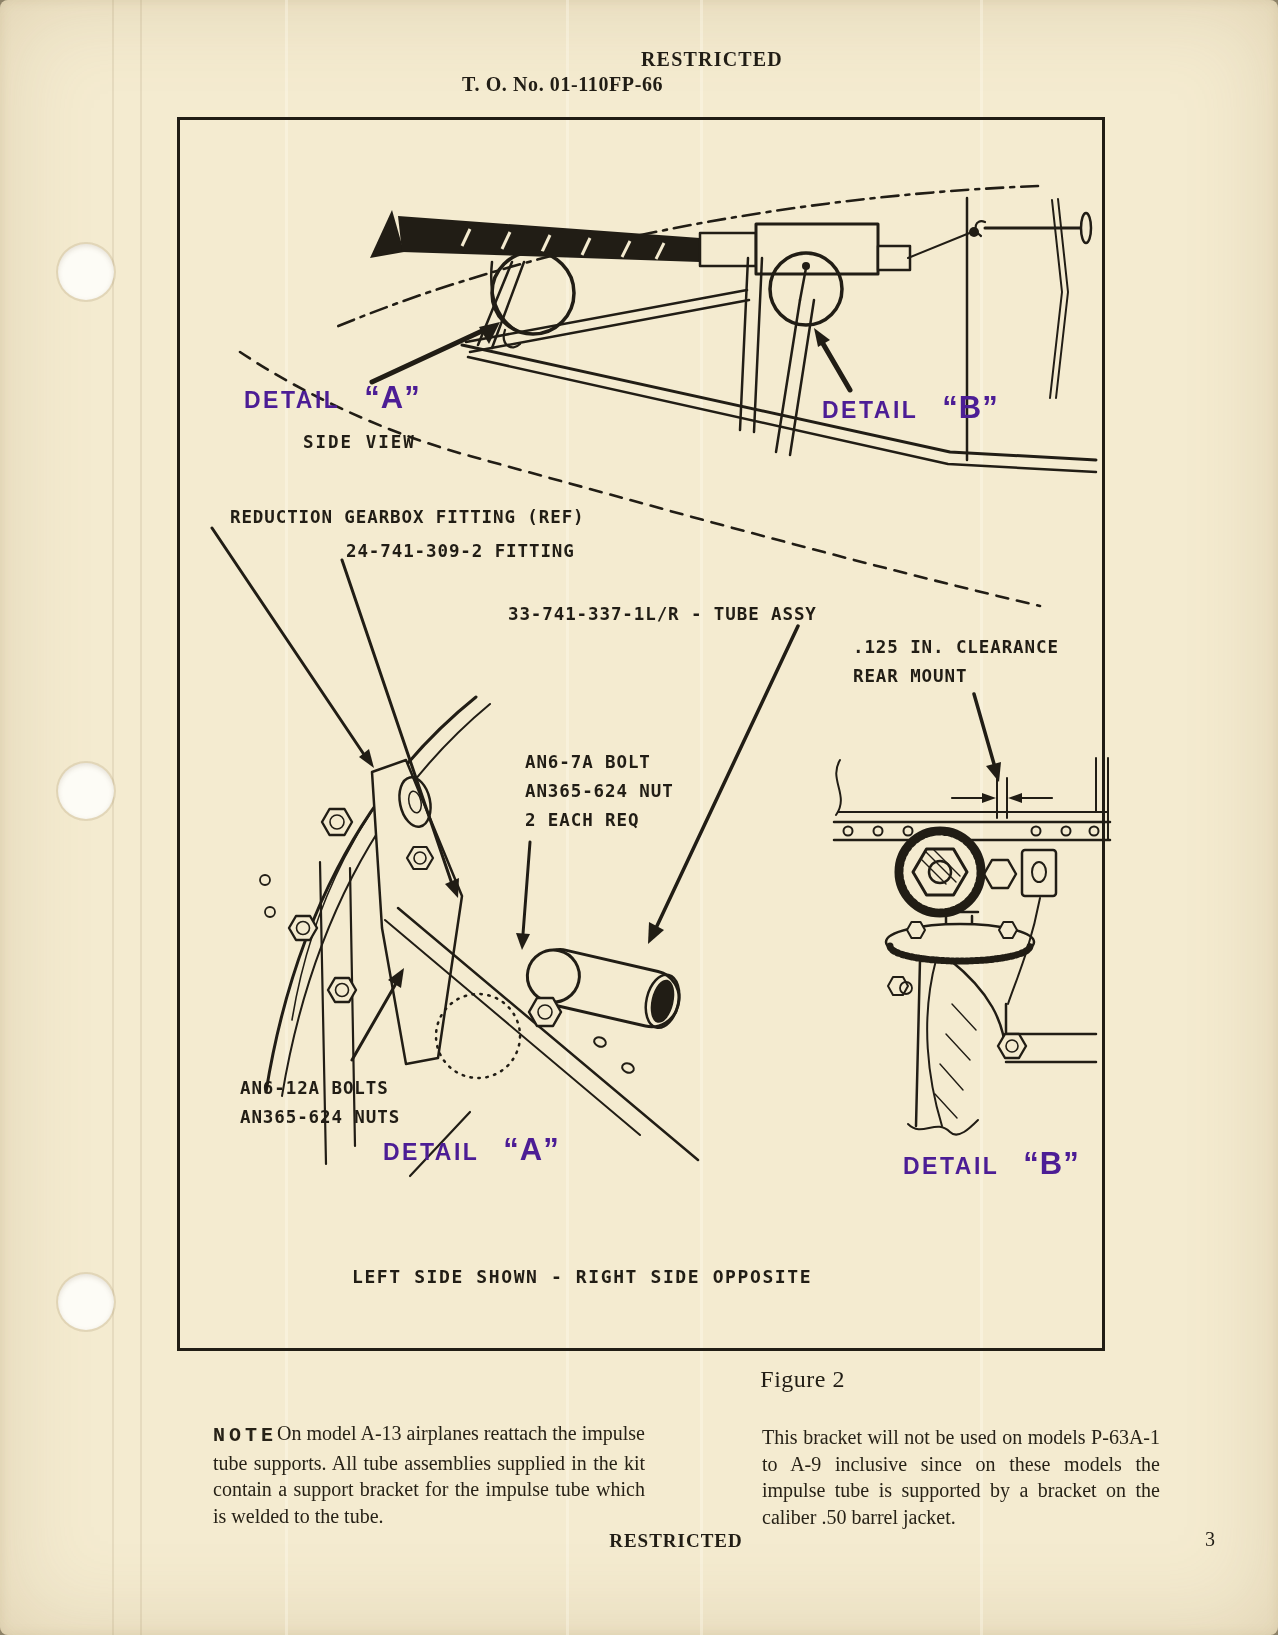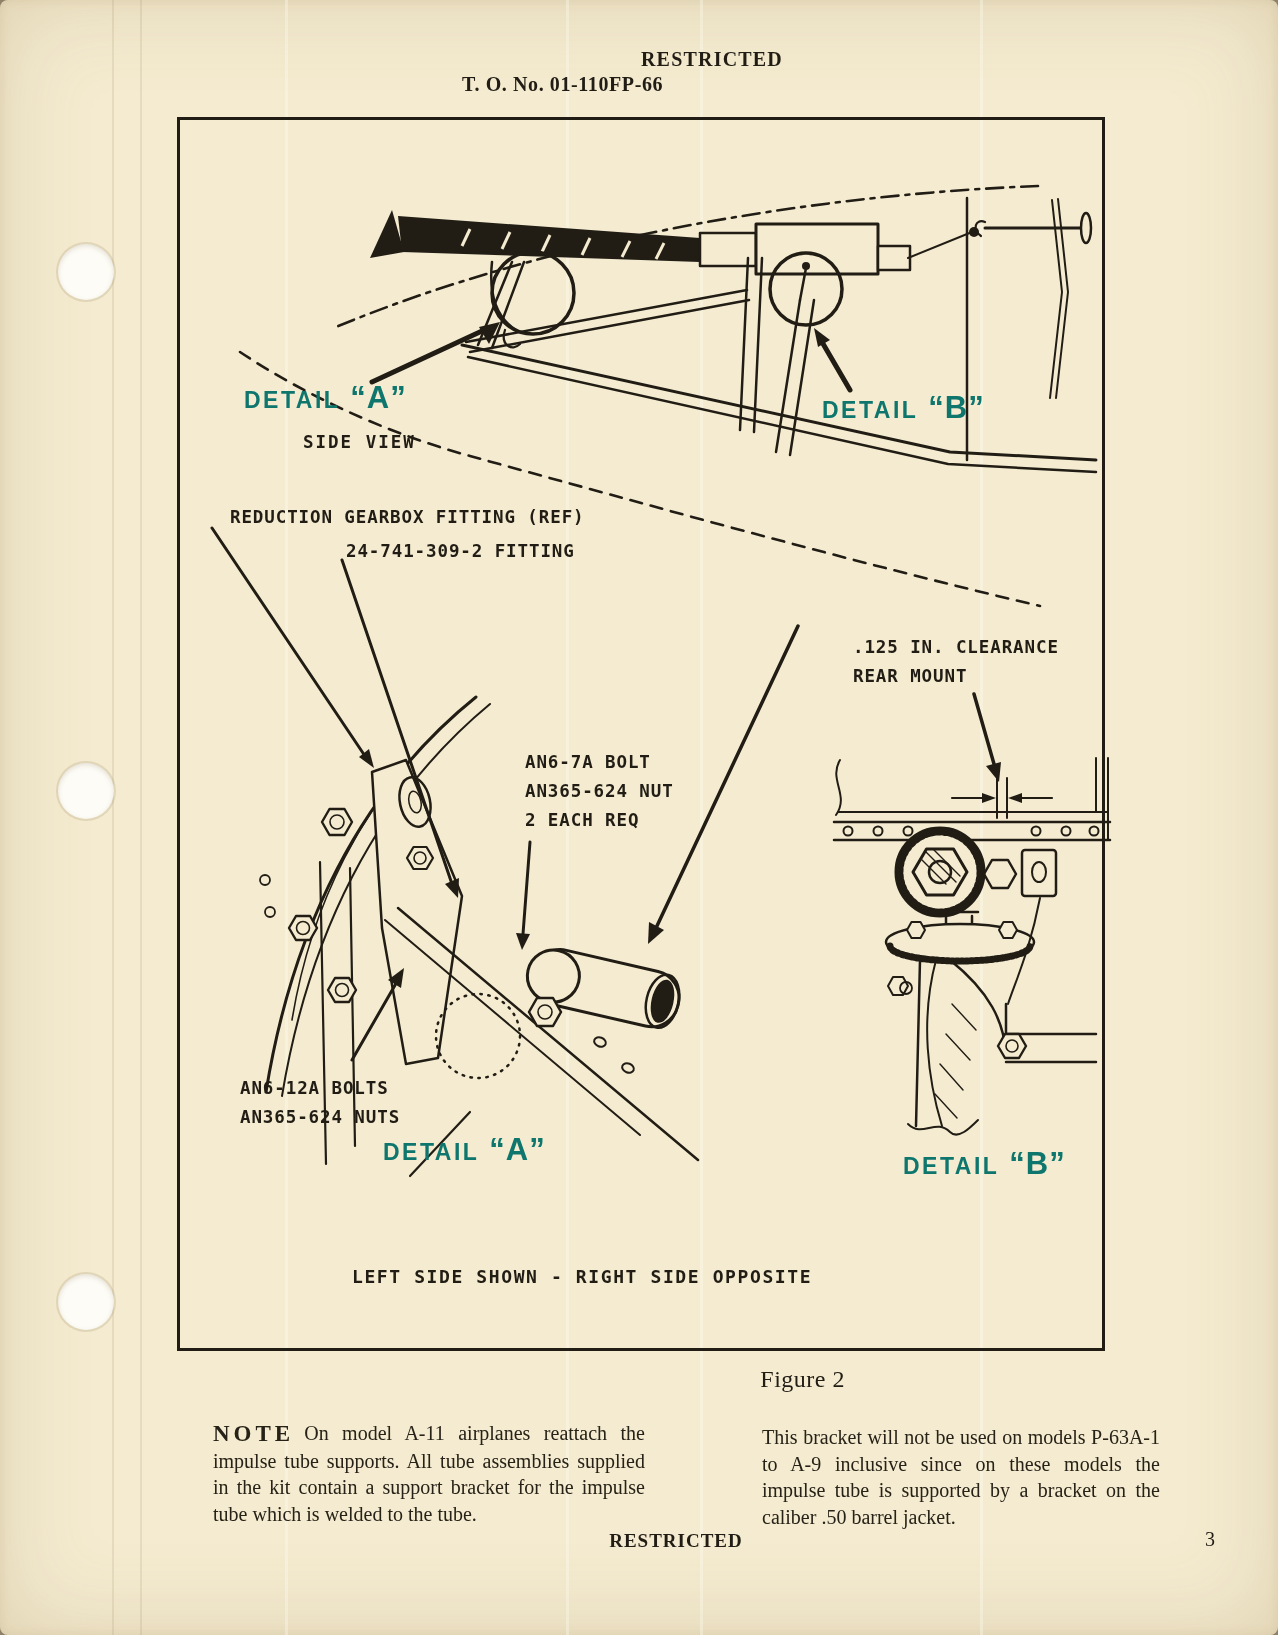--- a/index.html
+++ b/index.html
@@ -28,31 +28,31 @@
     border:3.5px solid #211d15;
   }
   svg.overlay{position:absolute;left:0;top:0;width:1278px;height:1635px;}
   .ink{stroke:#211d15;fill:none;stroke-linecap:round;stroke-linejoin:round;}
   .fillink{fill:#211d15;stroke:none;}
   .paperfill{fill:#f4ebd0;}
   .callout{
     position:absolute;font-family:"DejaVu Sans Mono", monospace;font-weight:bold;
     font-size:17.5px;letter-spacing:.9px;color:#211d15;white-space:nowrap;line-height:29px;
   }
-  .detail-label{position:absolute;display:flex;align-items:baseline;gap:10px;color:#0f766e;white-space:nowrap;}
+  .detail-label{position:absolute;display:flex;align-items:baseline;gap:24px;color:#4c1d95;white-space:nowrap;}
   .dl-prefix{font-family:"Liberation Sans", sans-serif;font-weight:bold;font-size:23px;letter-spacing:2.5px;}
   .dl-letter{font-family:"Liberation Sans", sans-serif;font-weight:bold;font-size:31px;letter-spacing:1px;}
   .caption{font-size:24px;letter-spacing:.5px;text-align:right;}
   .bodycol{
     position:absolute;font-size:20px;line-height:26.5px;text-align:justify;
     color:#272217;
   }
   .note-label{
-    font-family:Liberation Serif, serif;font-weight:900;font-size:23px;
-    letter-spacing:4px;margin-right:10px;vertical-align:-1px;
+    font-family:Liberation Mono, monospace;font-weight:900;font-size:20px;
+    letter-spacing:4px;vertical-align:-1px;
   }
   .footer-txt{font-size:19px;font-weight:bold;letter-spacing:1px;text-align:center;}
   .pageno{font-size:20px;}
 </style>
 </head>
 <body>
 
 <div id="page">
 
   <div class="crease" style="left:112px"></div>
@@ -238,20 +238,21 @@
   </div>
   <div class="detail-label" style="left:822px;top:390px">
     <span class="dl-prefix">DETAIL</span>
     <span class="dl-letter">“B”</span>
   </div>
 
   <div class="callout" style="left:303px;top:428px;letter-spacing:2px">SIDE VIEW</div>
 
   <div class="callout" style="left:230px;top:503px">REDUCTION GEARBOX FITTING (REF)</div>
   <div class="callout" style="left:346px;top:537px">24-741-309-2 FITTING</div>
+  <div class="callout" style="left:508px;top:600px">33-741-337-1L/R - TUBE ASSY</div>
 
   <div class="callout" style="left:853px;top:633px">
     <div>.125 IN. CLEARANCE</div>
     <div>REAR MOUNT</div>
   </div>
 
   <div class="callout" style="left:525px;top:748px">
     <div>AN6-7A BOLT</div>
     <div>AN365-624 NUT</div>
     <div>2 EACH REQ</div>
@@ -269,21 +270,21 @@
   <div class="detail-label" style="left:903px;top:1146px">
     <span class="dl-prefix">DETAIL</span>
     <span class="dl-letter">“B”</span>
   </div>
 
   <div class="callout" style="left:352px;top:1262px;letter-spacing:1.6px;font-size:18px">LEFT SIDE SHOWN - RIGHT SIDE OPPOSITE</div>
 
   <div class="abs serif caption" style="left:545px;top:1366px;width:300px">Figure 2</div>
 
   <div class="bodycol" style="left:213px;top:1420px;width:432px">
-    <span class="note-label">NOTE</span><span>On model A-11 airplanes reattach the impulse tube supports. All tube assemblies supplied in the kit contain a support bracket for the impulse tube which is welded to the tube.</span>
+    <span class="note-label">NOTE</span><span>On model A-13 airplanes reattach the impulse tube supports. All tube assemblies supplied in the kit contain a support bracket for the impulse tube which is welded to the tube.</span>
   </div>
 
   <div class="bodycol" style="left:762px;top:1424px;width:398px">This bracket will not be used on models P-63A-1 to A-9 inclusive since on these models the impulse tube is supported by a bracket on the caliber .50 barrel jacket.</div>
 
   <div class="abs serif footer-txt" style="left:526px;top:1530px;width:300px">RESTRICTED</div>
   <div class="abs serif pageno" style="left:1205px;top:1528px">3</div>
 
 </div>
 
 </body></html>

